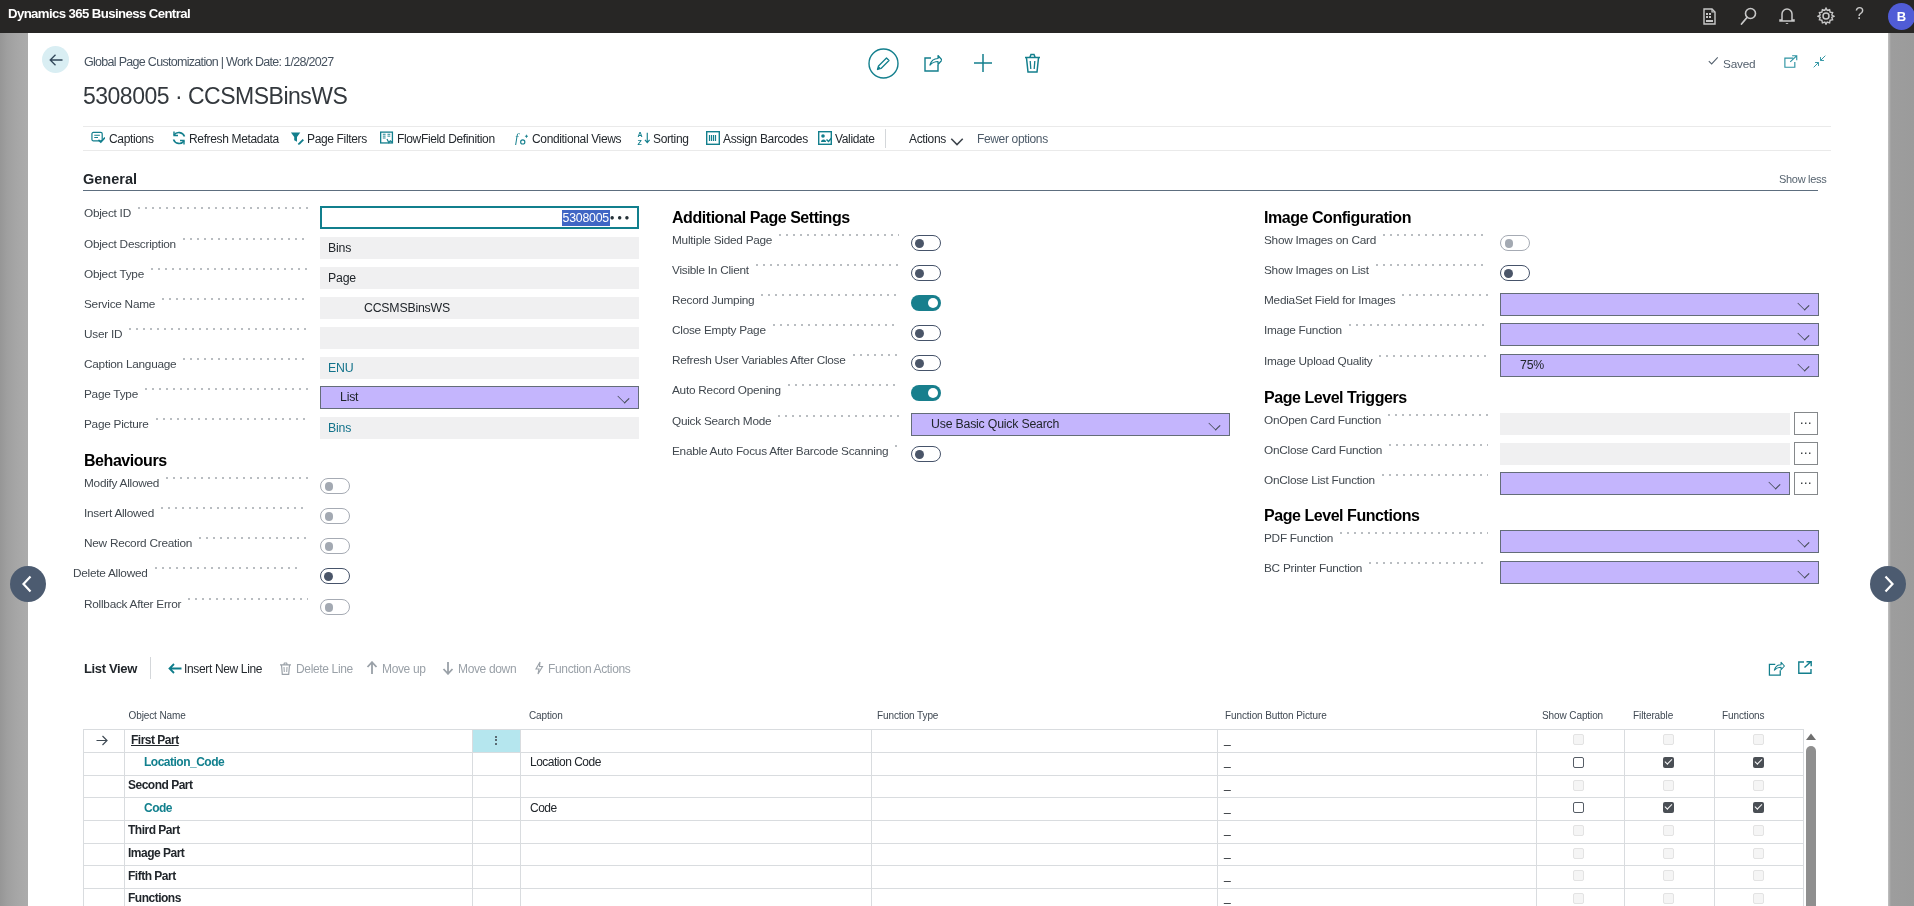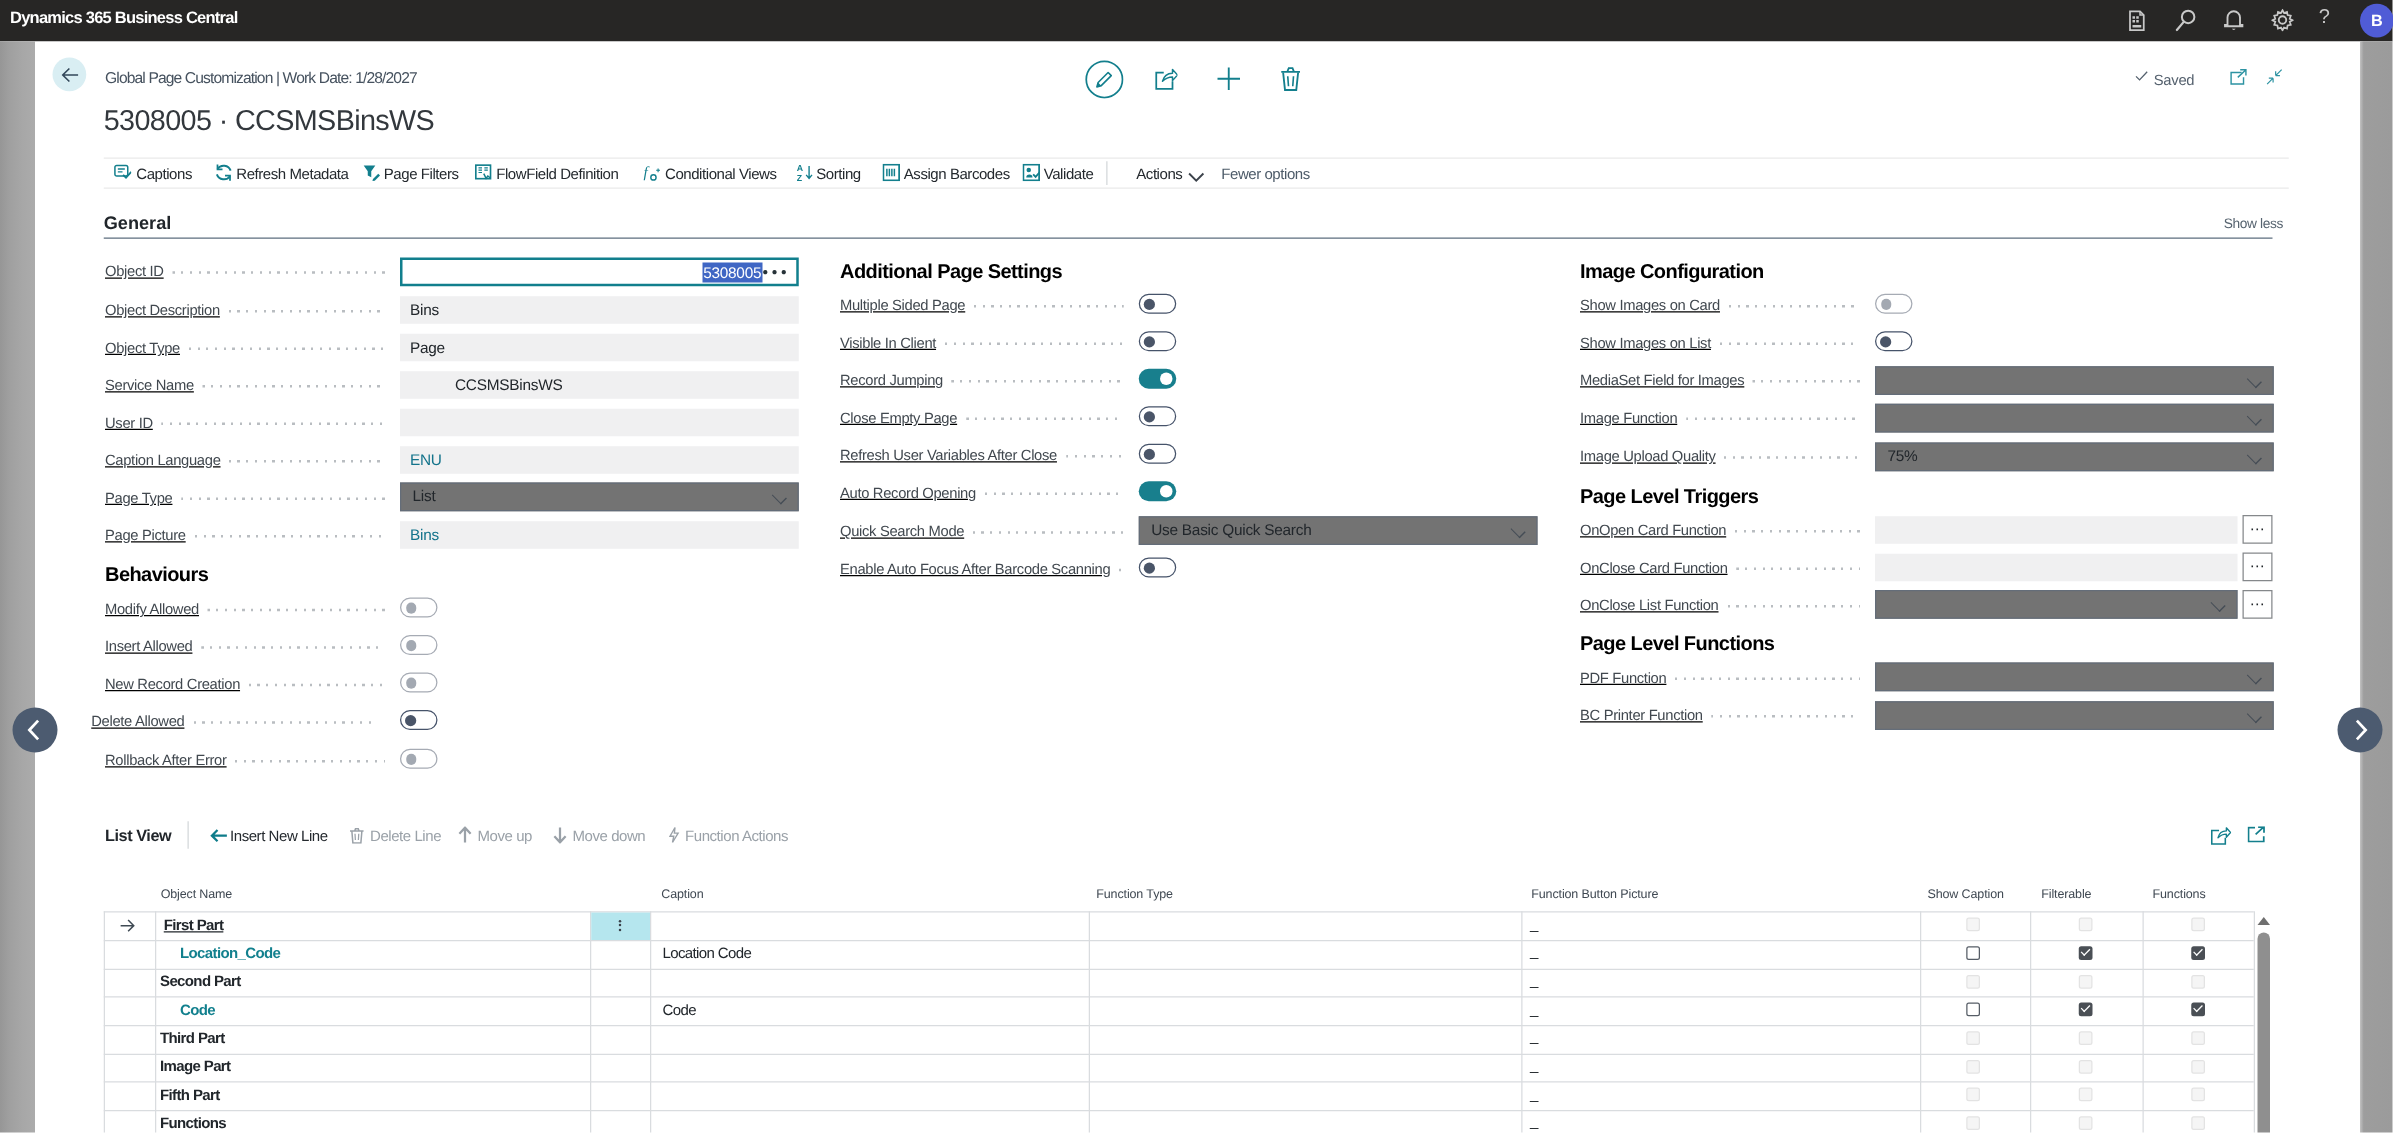--- a/index.html
+++ b/index.html
@@ -32,27 +32,27 @@
 .acticon { position:absolute; top:131px; width:14px; height:14px; }
 
 
 #general-h { position:absolute; left:83px; top:171px; font-size:14.5px; font-weight:700; color:#21262b; }
 #general-rule { position:absolute; left:83px; top:190px; width:1735px; height:1px; background:#5d6e7f; }
 #showless { position:absolute; left:1779px; top:173px; font-size:11px; letter-spacing:-0.3px; color:#56636f; }
 
 .subhead { position:absolute; font-size:16px; letter-spacing:-0.45px; font-weight:700; color:#000000; }
 
 
-.frow { position:absolute; height:22px; display:flex; align-items:center;text-decoration:underline; }
+.frow { position:absolute; height:22px; display:flex; align-items:flex-start; }
 .frow .lbl { font-size:11.8px; letter-spacing:-0.25px; color:#41484f; white-space:nowrap; }
 .frow .dots { flex:1; height:2px; margin:1px 4px 0 7px;
   background:repeating-linear-gradient(90deg,#b9bdc1 0 1.8px,transparent 1.8px 7px); }
 .gfield { position:absolute; height:22px; background:#f0f0f1; font-size:12.3px; letter-spacing:-0.2px; color:#21262b; line-height:22px; padding-left:8px; }
 .gfield.link { color:#13738b; }
-.selbox { position:absolute; height:23px; background:#737373; border:1px solid #646d79; font-size:12.3px; letter-spacing:-0.2px; color:#21262b; line-height:21px; padding-left:9px; }
+.selbox { position:absolute; height:23px; background:#c4b5fd; border:1px solid #646d79; font-size:12.3px; letter-spacing:-0.2px; color:#21262b; line-height:21px; padding-left:19px; }
 .selbox .chev { position:absolute; right:10px; top:6px; width:9px; height:9px;
   border-right:1.4px solid #454d56; border-bottom:1.4px solid #454d56;
   transform:rotate(45deg) scale(1.15,0.75); }
 
 
 .tog { position:absolute; width:30px; height:16px; border-radius:8px; background:#fff; }
 .tog.off-l { border:1.2px solid #a6abb4; }
 .tog.off-l .knob { position:absolute; left:3.5px; top:3px; width:8.5px; height:8.5px; border-radius:50%; background:#a3a9b2; }
 .tog.off-d { border:1.4px solid #46536a; }
 .tog.off-d .knob { position:absolute; left:3px; top:2.8px; width:9.3px; height:9.3px; border-radius:50%; background:#4a5568; }

